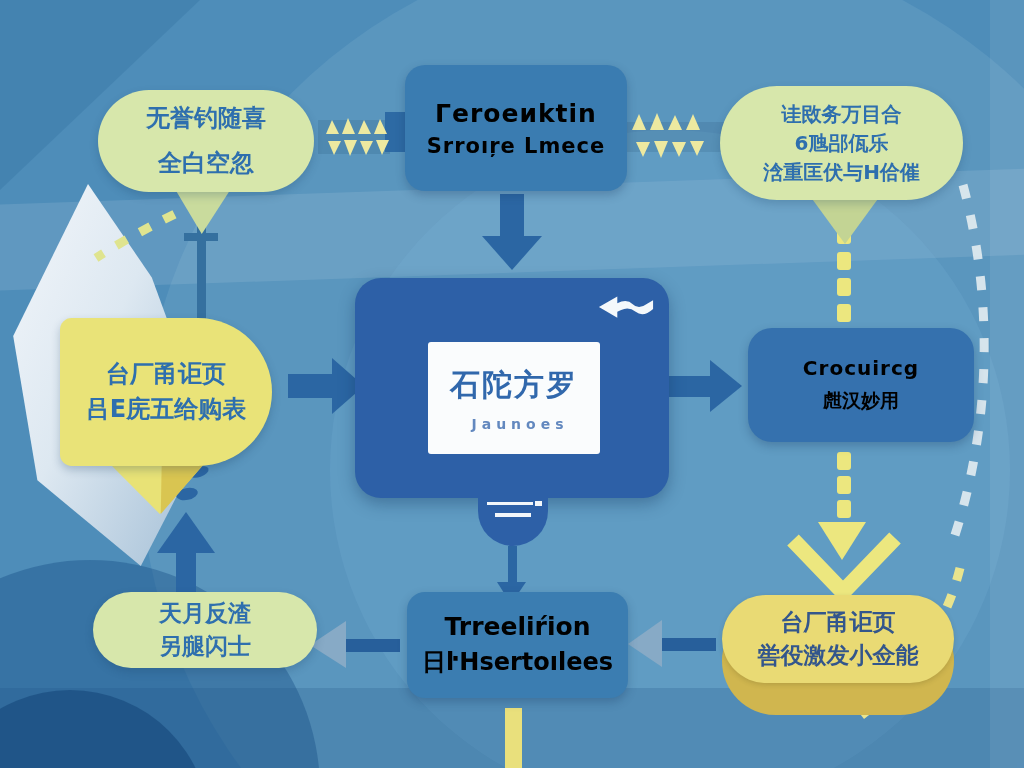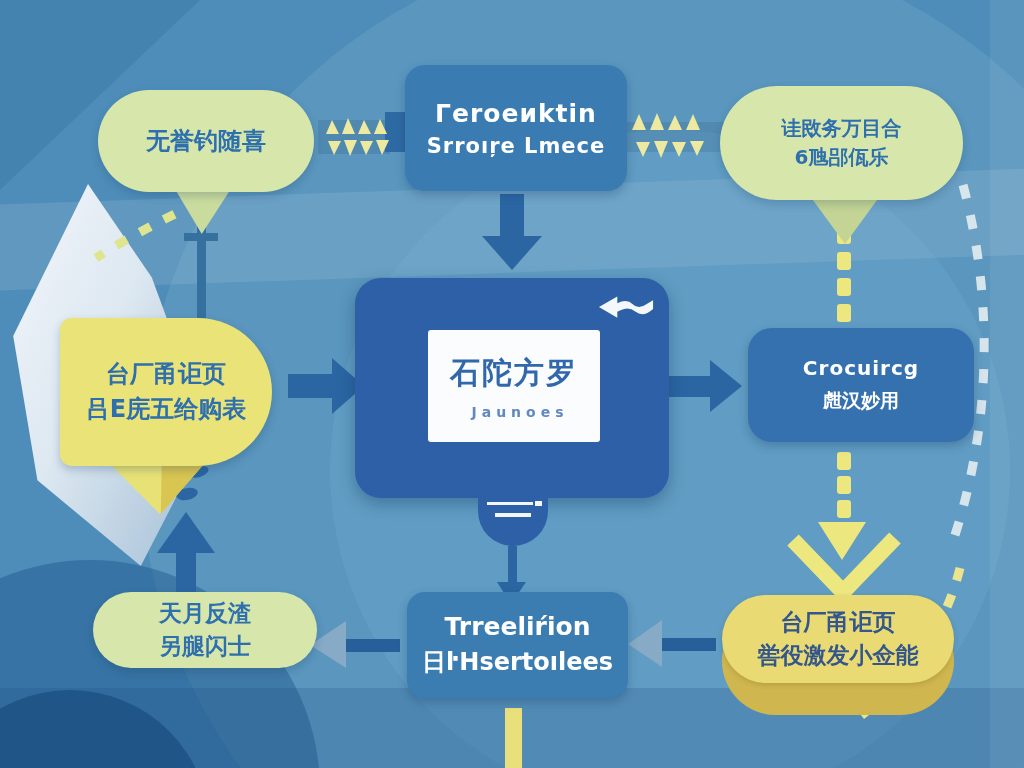--- a/index.html
+++ b/index.html
@@ -28,29 +28,29 @@
         clip-path:polygon(40% 1%,6% 40%,17% 77%,64% 99%,95% 65%,69% 25%);
         background:linear-gradient(115deg,#f4f7fb 0%,#dde8f1 45%,#9dbad3 100%);}
   
   .connectors{position:absolute;left:0;top:0;z-index:2;pointer-events:none;}
   
   .node{position:absolute;z-index:3;display:flex;flex-direction:column;
         justify-content:center;align-items:center;text-align:center;font-weight:bold;}
   .bubble-green{background:#d7e7ab;color:#2e6fae;border-radius:54px;
         box-shadow:0 4px 9px rgba(25,60,95,0.22);}
   .pointer{position:absolute;z-index:2;}
-  .box-blue{background:#3a7cb1;color:#ffffff;border-radius:20px;
+  .box-blue{background:#3a7cb1;color:#000000;border-radius:20px;
         box-shadow:0 4px 10px rgba(20,50,90,0.28);}
   .t-big{font-size:25px;letter-spacing:1px;}
   .t-mid{font-size:21px;letter-spacing:1px;margin-top:6px;}
   .bubble-yellow{background:#e9e378;color:#2e6fae;border-radius:12px 76px 76px 12px;
         box-shadow:0 4px 9px rgba(25,60,95,0.25);font-size:24px;line-height:1.5;}
   .center-box{background:#2d60a7;border-radius:26px;
         box-shadow:0 6px 16px rgba(15,45,85,0.35);}
-  .card{position:absolute;left:73px;top:52px;width:172px;height:112px;background:#fafcfd;
+  .card{position:absolute;left:73px;top:64px;width:172px;height:112px;background:#fafcfd;
         border-radius:3px;display:flex;flex-direction:column;justify-content:center;
         align-items:center;}
   .card-title{font-size:30px;color:#3168ac;letter-spacing:2px;}
   .card-sub{font-size:14px;color:#6288bf;letter-spacing:5px;margin-top:10px;padding-left:12px;}
   .undo{position:absolute;right:14px;top:16px;width:58px;height:28px;}
   .pedestal{position:absolute;left:478px;top:494px;width:70px;height:52px;z-index:3;
         background:#2d60a7;border-radius:0 0 36px 36px;}
   .ped-line1{position:absolute;left:9px;top:8px;width:46px;height:3px;background:#f2f6fa;}
   .ped-cap{position:absolute;right:6px;top:7px;width:7px;height:5px;background:#f2f6fa;}
   .ped-line2{position:absolute;left:17px;top:19px;width:36px;height:4px;background:#f2f6fa;}
@@ -167,30 +167,32 @@
      clip-path:polygon(0 0,100% 0,48% 100%);"></div>
 <div class="pointer" style="left:810px;top:196px;width:70px;height:48px;background:#c3d494;
      clip-path:polygon(0 0,100% 0,50% 100%);"></div>
 <div class="pointer" style="left:110px;top:464px;width:94px;height:50px;background:#e8e276;
      clip-path:polygon(0 0,100% 0,53% 100%);"></div>
 <div class="pointer" style="left:110px;top:464px;width:94px;height:50px;background:#d9c551;
      clip-path:polygon(55% 0,100% 0,54% 100%);"></div>
 
 <div class="node bubble-green" style="left:98px;top:90px;width:216px;height:102px;font-size:24px;gap:10px;">
   <div class="l1">无誉钓随喜</div>
+  <div class="l1">全白空忽</div>
 </div>
 
 <div class="node box-blue" style="left:405px;top:65px;width:222px;height:126px;">
   <div class="t-big">Гeroeиktin</div>
   <div class="t-mid">Srroıŗe Lmece</div>
 </div>
 
 <div class="node bubble-green" style="left:720px;top:86px;width:243px;height:114px;font-size:20px;border-radius:58px;">
   <div class="l1">诖敃务万目合</div>
   <div class="l1">6虺郘佤乐</div>
+  <div class="l1">浛重匡伏与H佮催</div>
 </div>
 
 <div class="node bubble-yellow" style="left:60px;top:318px;width:212px;height:148px;">
   <div class="l1">台厂甬讵页</div>
   <div class="l1">吕E庑五给购表</div>
 </div>
 
 <div class="node center-box" style="left:355px;top:278px;width:314px;height:220px;">
   <svg class="undo" viewBox="0 0 60 26">
     <path d="M2 12 L21 1 L21 8 Q31 3 37 9 Q43 15 51 9 L58 5 L58 14 Q48 23 40 17 Q33 11 25 15 L21 17 L21 23 Z" fill="#f4f8fb"></path>

